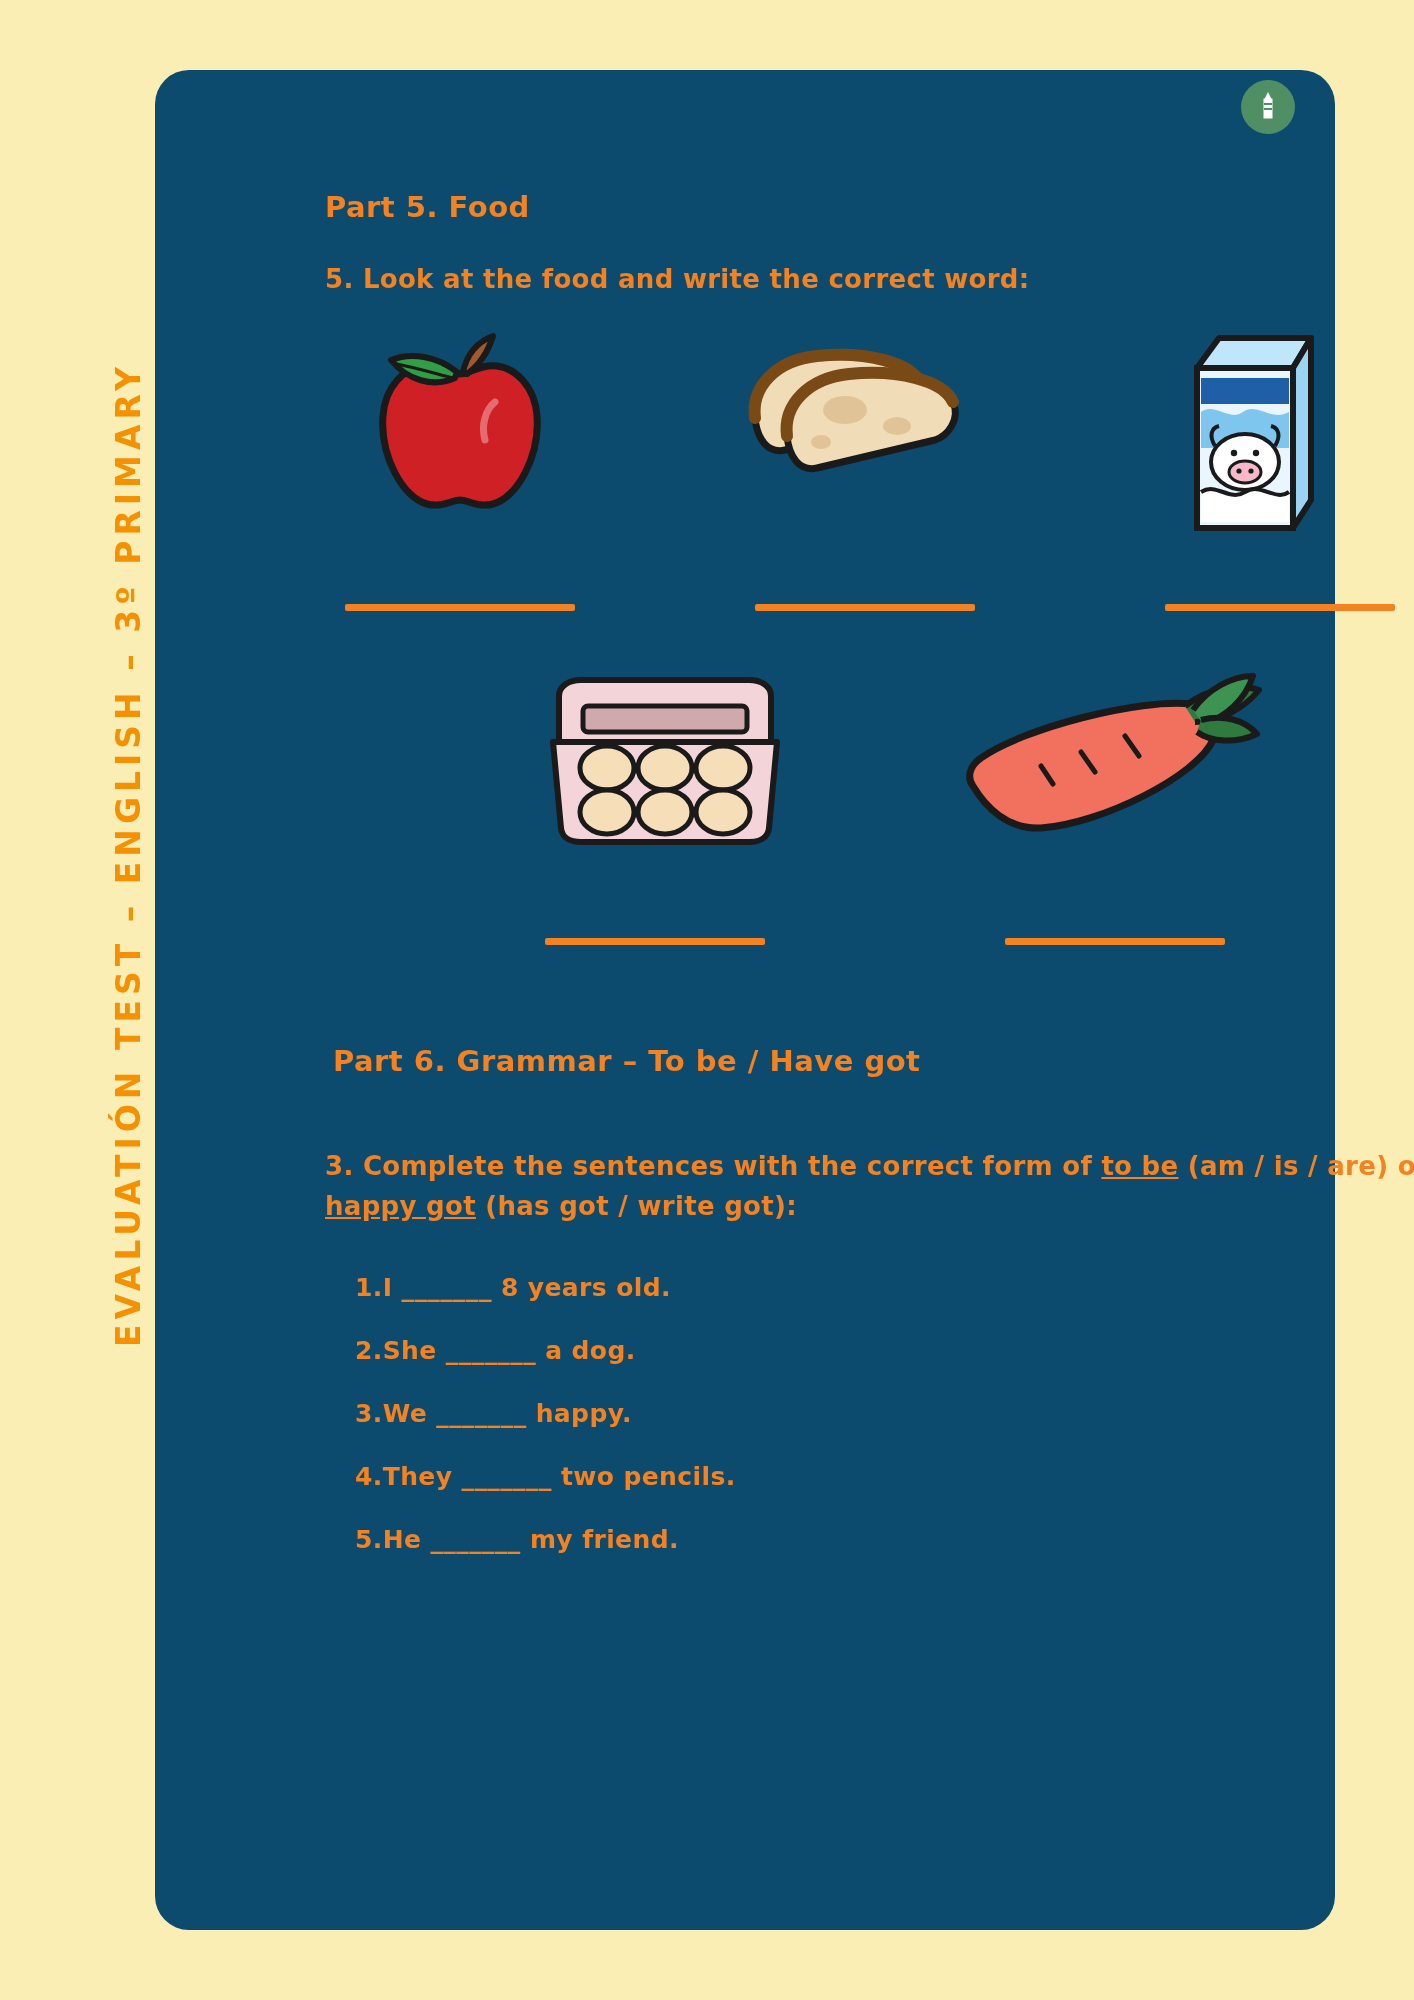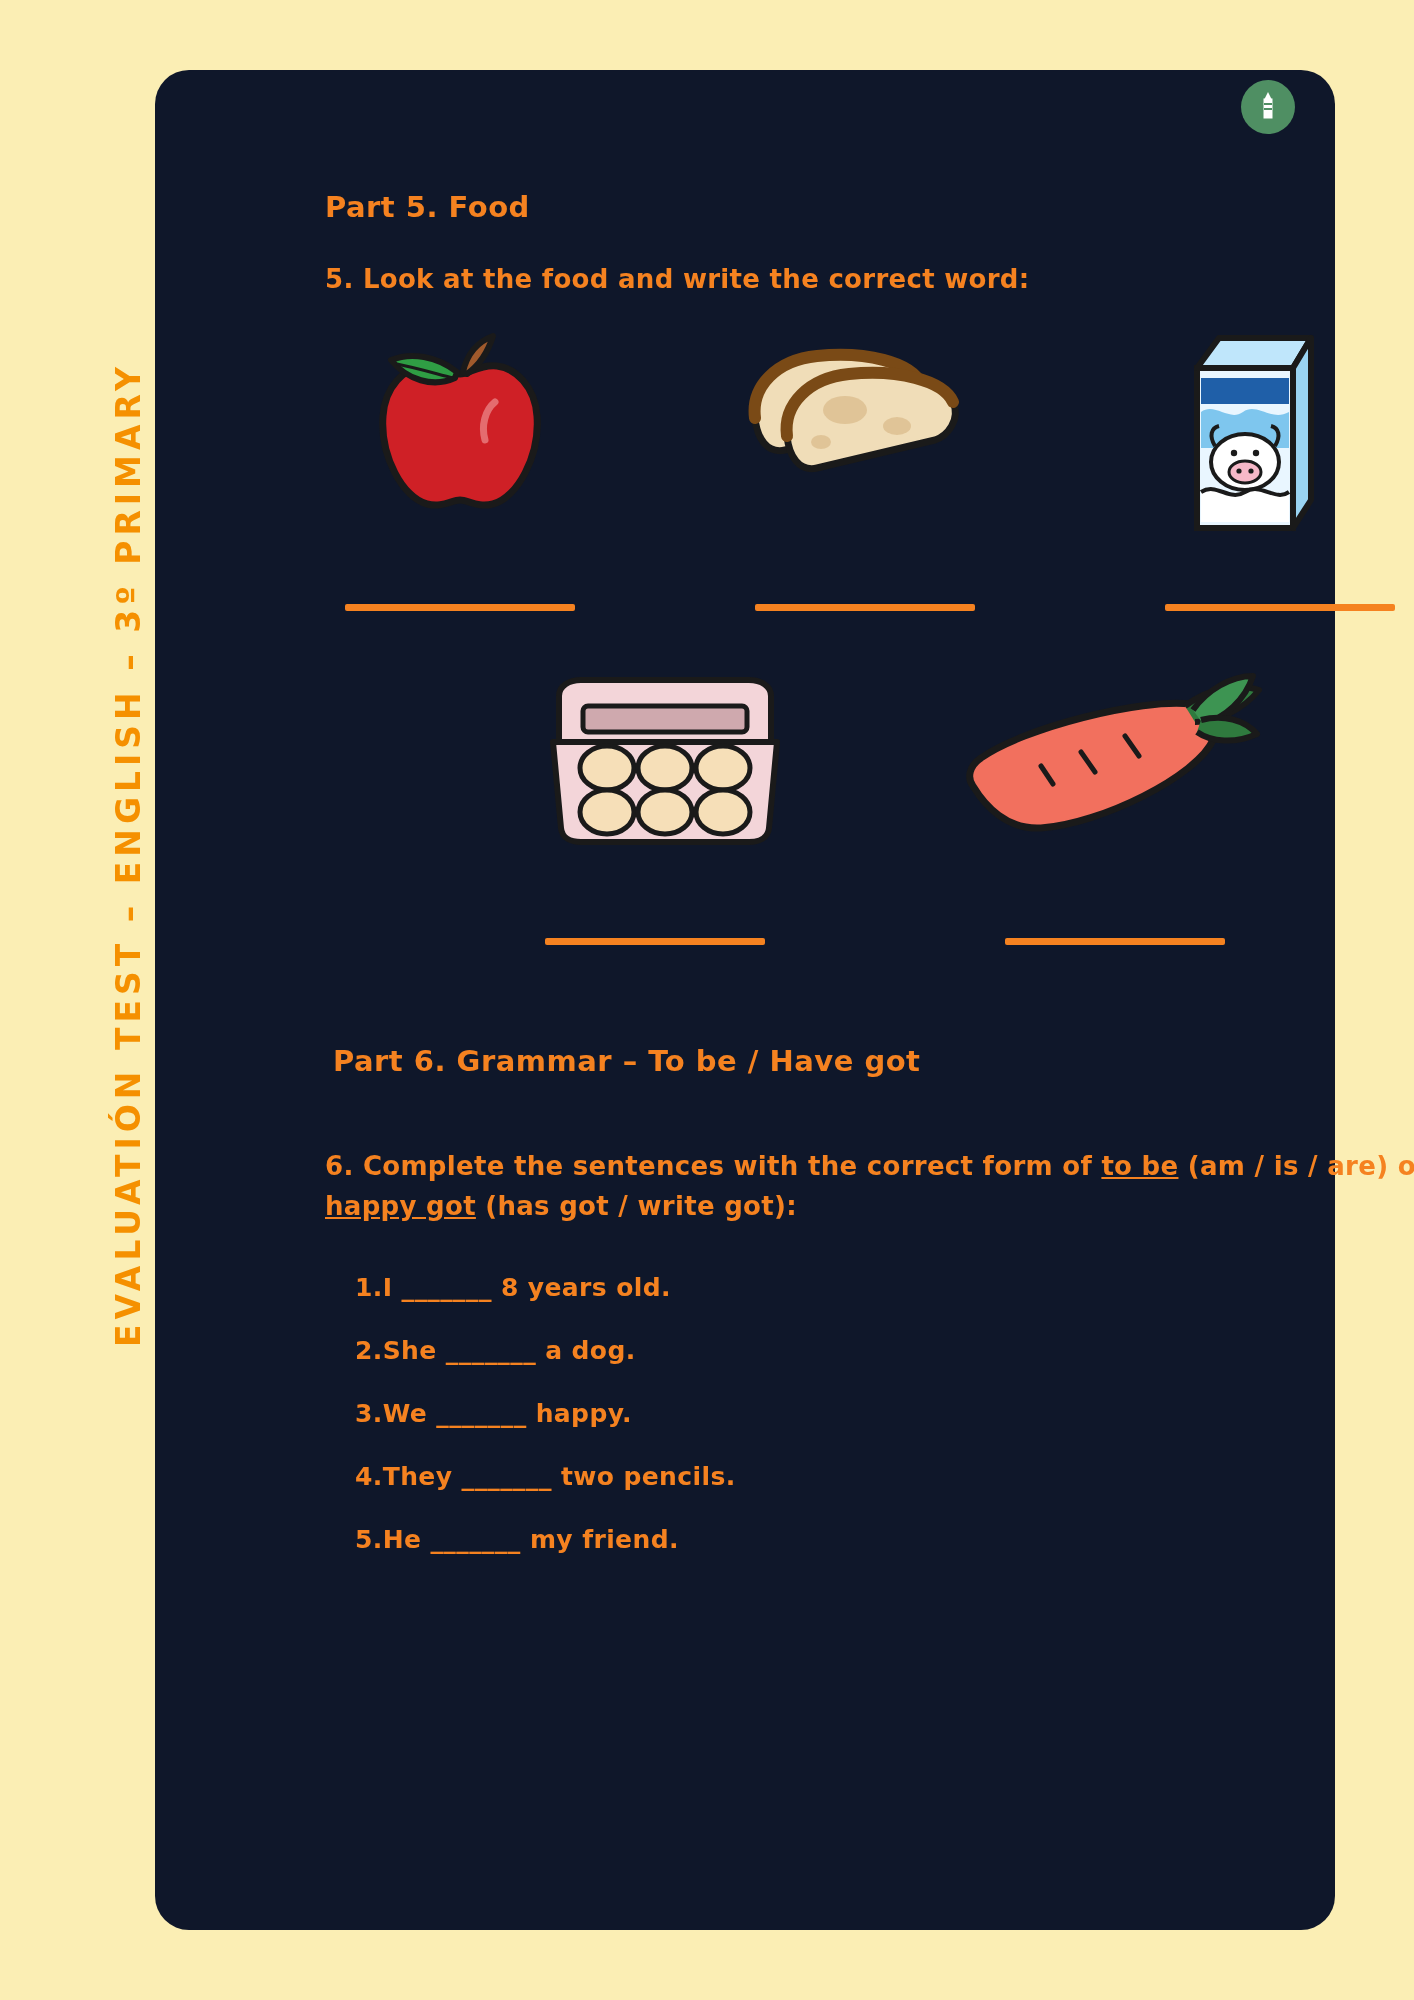--- a/index.html
+++ b/index.html
@@ -21,21 +21,21 @@
     height: 2000px;
     background: #fbeeb4;
     box-sizing: border-box;
   }
   .page-inner {
     position: absolute;
     left: 155px;
     top: 70px;
     width: 1180px;
     height: 1860px;
-    background: #0f172a;
+    background: #0c4a6e;
     border-radius: 34px;
     box-sizing: border-box;
   }
 
   
   .side-title {
     position: absolute;
     left: -497px;
     top: 835px;
     width: 1250px;
@@ -226,21 +226,21 @@
       </div>
 
       <div class="img-row" style="height:20px; margin-top:-8px;">
         <div class="answer-line" style="position:absolute; left:220px; width:220px;"></div>
         <div class="answer-line" style="position:absolute; left:680px; width:220px;"></div>
       </div>
 
       <div class="h-part" style="margin-top:86px; margin-left:8px;">Part 6. Grammar – To be / Have got</div>
 
       <div class="q-text" style="margin-top:68px; line-height:1.55;">
-        <span>6. Complete the sentences with the correct form of </span><span class="u">to be</span><span> (am / is / are) or </span><span class="u">happy got</span><span> (has got / write got):</span>
+        <span>3. Complete the sentences with the correct form of </span><span class="u">to be</span><span> (am / is / are) or </span><span class="u">happy got</span><span> (has got / write got):</span>
       </div>
 
       <div class="sent-list" style="margin-top:46px;">
         <div class="sent">1.I _______ 8 years old.</div>
         <div class="sent">2.She _______ a dog.</div>
         <div class="sent">3.We _______ happy.</div>
         <div class="sent">4.They _______ two pencils.</div>
         <div class="sent">5.He _______ my friend.</div>
       </div>
 

